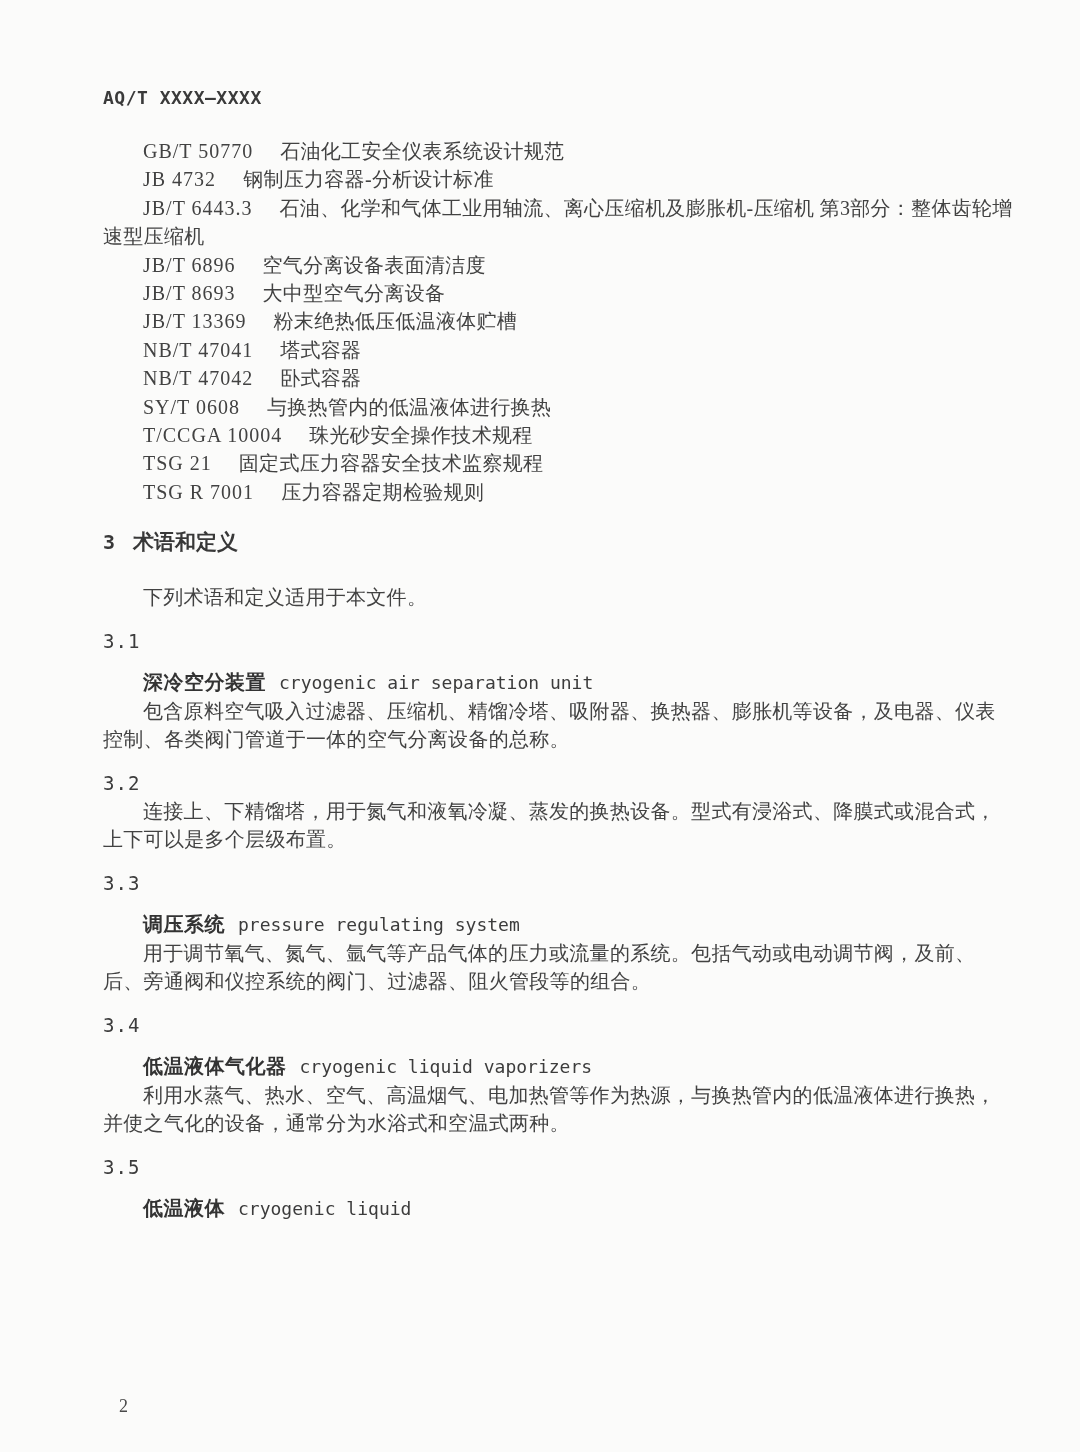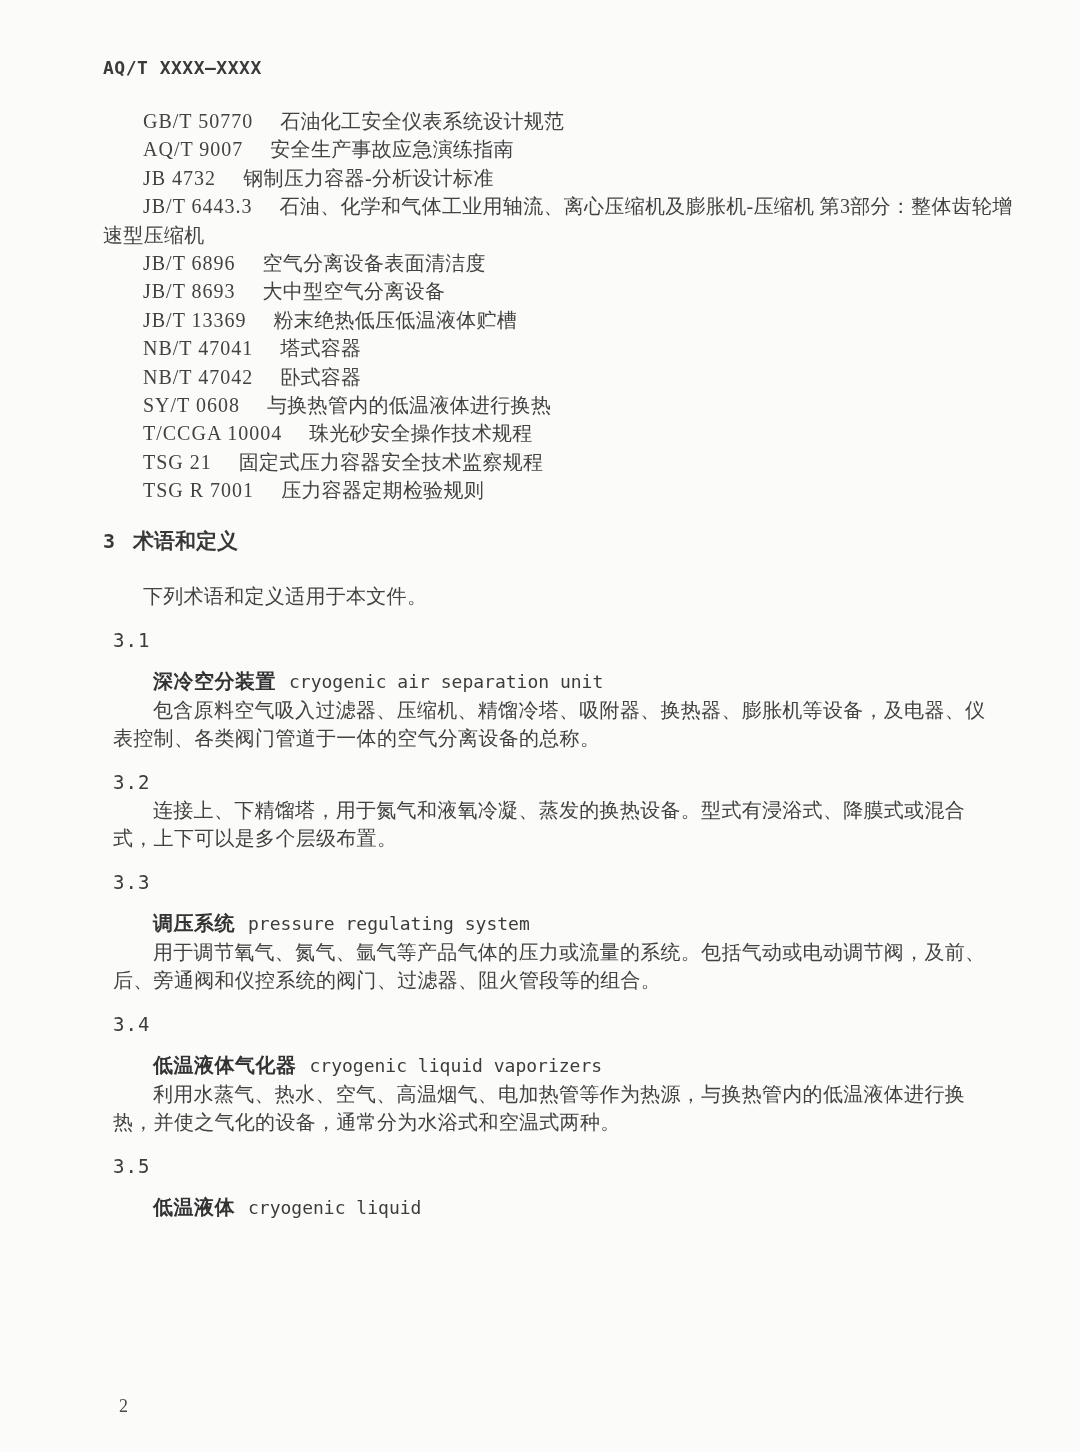--- a/index.html
+++ b/index.html
@@ -13,21 +13,21 @@
     background: #fbfbfa;
     color: #3e3e3e;
     font-family: "Liberation Serif", serif;
     position: relative;
     -webkit-font-smoothing: antialiased;
   }
   .page {
     position: relative;
     width: 1080px;
     height: 1452px;
-    padding: 56px 66px 0 103px;
+    padding: 86px 66px 0 103px;
     box-sizing: border-box;
   }
   
   .doc-header {
     font-family: "DejaVu Sans Mono", monospace;
     font-weight: 700;
     font-size: 18px;
     letter-spacing: 0.5px;
     color: #3a3a3a;
     line-height: 24px;
@@ -67,21 +67,21 @@
   }
   .section-intro {
     margin: 27px 0 0 0;
     text-indent: 40px;
     font-size: 20px;
     line-height: 28px;
     letter-spacing: 0.3px;
     color: #424242;
   }
   
-  .term-block { margin: 10px; }
+  .term-block { margin: 0; }
   .term-id {
     margin: 16px 0 0 0;
     font-family: "DejaVu Sans Mono", monospace;
     font-size: 19px;
     line-height: 28px;
     color: #3c3c3c;
     letter-spacing: 1px;
   }
   .term-line {
     margin: 13px 0 0 0;
@@ -128,23 +128,20 @@
   <header>
     <div class="doc-header">AQ/T XXXX—XXXX</div>
   </header>
 
   <section class="ref-list">
 
   <p class="ref-line">
     <span class="ref-code">GB/T 50770</span><span class="ref-title">石油化工安全仪表系统设计规范</span>
   </p>
 
-  <p class="ref-line">
-    <span class="ref-code">AQ/T 9007</span><span class="ref-title">安全生产事故应急演练指南</span>
-  </p>
 
   <p class="ref-line">
     <span class="ref-code">JB 4732</span><span class="ref-title">钢制压力容器-分析设计标准</span>
   </p>
 
   <p class="ref-line">
     <span class="ref-code">JB/T 6443.3</span><span class="ref-title">石油、化学和气体工业用轴流、离心压缩机及膨胀机-压缩机 第3部分：整体齿轮增速型压缩机</span>
   </p>
 
   <p class="ref-line">

